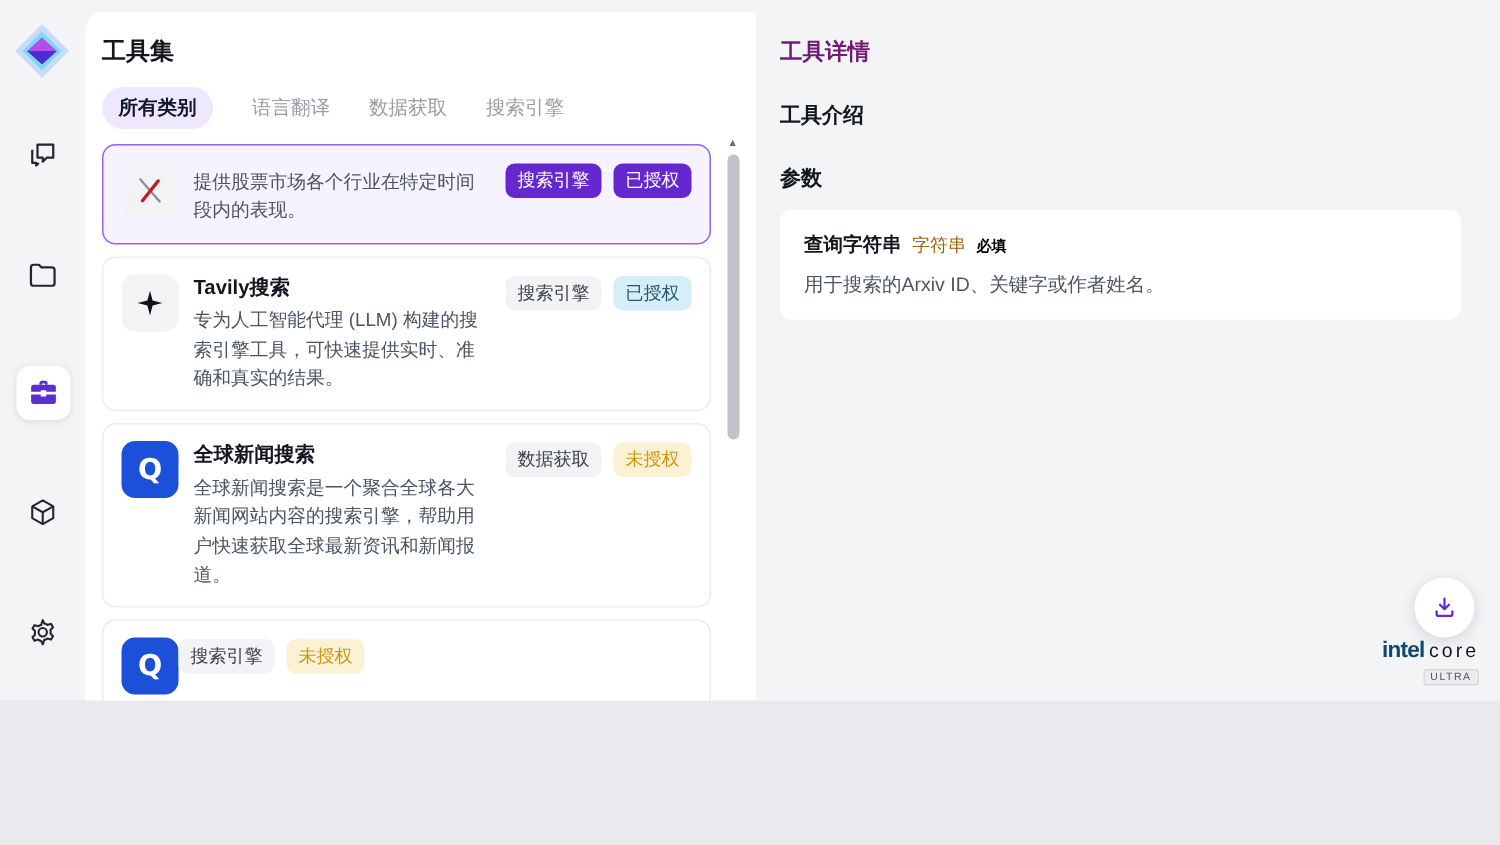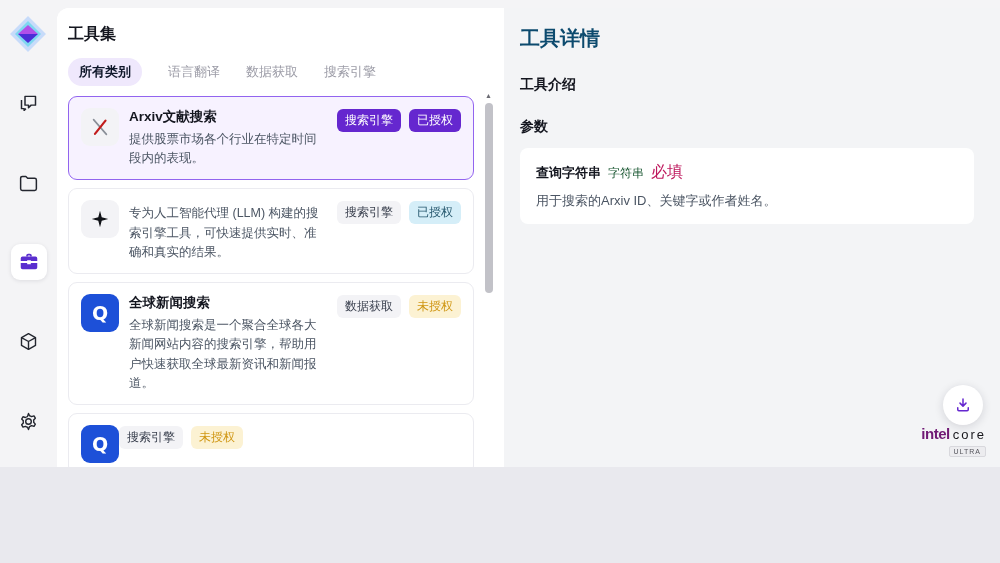--- a/index.html
+++ b/index.html
@@ -45,36 +45,36 @@
   .badge.cyan  { background:#d5eef8; color:#26586e; }
   .badge.amber { background:#fcf2d3; color:#cf9613; }
 
   
   .sb-up, .sb-down { position:absolute; right:11px; width:9px; text-align:center; font-size:7px; color:#6b6b73; }
   .sb-up { top:84px; } .sb-down { top:536px; }
   .sb-thumb { position:absolute; right:11px; top:95px; width:8px; height:190px; background:#c2c2c8; border-radius:4px; cursor:pointer; }
 
   
   .det-sec { position:absolute; left:447px; top:0; width:496px; height:544px; background:#f3f4f6; padding:17px 26px 0 16px; }
-  .det-title { font-size:20px; font-weight:bold; color:#0c4a6e; }
+  .det-title { font-size:15px; font-weight:bold; color:#701a75; }
   .det-sub { margin-top:24px; font-size:14px; font-weight:bold; color:#14161f; }
   .det-box { margin-top:12px; background:#fff; border-radius:8px; padding:12px 16px; font-size:13px; color:#374151; line-height:1.5; }
   .param-box { margin-top:12px; background:#fff; border-radius:8px; padding:14px 16px; }
   .param-line1 { display:flex; align-items:baseline; gap:7px; }
   .param-name { font-size:13px; font-weight:bold; color:#14161f; }
-  .param-type { font-size:12px; color:#14532d; }
-  .param-req  { font-size:16px; color:#be185d; }
+  .param-type { font-size:12px; color:#a16207; }
+  .param-req  { font-size:10px; color:#000000;font-weight:bold; }
   .param-desc { margin-top:9px; font-size:13px; color:#4b5563; }
 
   
   .dl-btn { position:absolute; right:17px; bottom:42px; width:40px; height:40px; border-radius:50%;
             background:#ffffff; box-shadow:0 2px 10px rgba(20,20,40,.14); display:flex; align-items:center; justify-content:center; cursor:pointer; }
   .intel { position:absolute; right:14px; bottom:10px; text-align:right; line-height:1; }
   .intel-row { display:flex; align-items:baseline; gap:3px; }
-  .intel-word { font-size:15px; font-weight:bold; color:#701a75; letter-spacing:-0.5px; }
+  .intel-word { font-size:15px; font-weight:bold; color:#0c4a6e; letter-spacing:-0.5px; }
   .intel-core { font-size:13px; color:#17171c; letter-spacing:2px; font-weight:normal; }
   .intel-tier { display:inline-block; margin-top:2px; font-size:7px; color:#55555c; background:#ececef;
                 border:1px solid #d8d8dd; border-radius:2px; padding:1px 4px; letter-spacing:1px; text-transform:uppercase; }
 </style>
 </head>
 <body>
 
 <div class="screen">
 
   <div class="rail">
@@ -154,36 +154,36 @@
       <div class="cards">
 
         <div class="card selected">
           <div class="tool-ico">
             <svg width="22" height="22" viewBox="0 0 24 24" fill="none" stroke-linecap="round">
               <path d="M5 4 L19 20" stroke="#8a8f98" stroke-width="1.8"></path>
               <path d="M18 5 L6.5 19.5" stroke="#c21d1d" stroke-width="2.4"></path>
             </svg>
           </div>
           <div class="card-mid">
-            <div class="card-title">Arxiv文献搜索</div>
             <div class="card-desc">提供股票市场各个行业在特定时间段内的表现。</div>
           </div>
           <div class="badges">
             <span class="badge solid">搜索引擎</span>
             <span class="badge solid">已授权</span>
           </div>
         </div>
 
         <div class="card">
           <div class="tool-ico">
             <svg width="22" height="22" viewBox="0 0 24 24" fill="#111318">
               <path d="M12 3 L13.9 10.1 L21 12 L13.9 13.9 L12 21 L10.1 13.9 L3 12 L10.1 10.1 Z"></path>
             </svg>
           </div>
           <div class="card-mid">
+            <div class="card-title">Tavily搜索</div>
             <div class="card-desc">专为人工智能代理 (LLM) 构建的搜索引擎工具，可快速提供实时、准确和真实的结果。</div>
           </div>
           <div class="badges">
             <span class="badge gray">搜索引擎</span>
             <span class="badge cyan">已授权</span>
           </div>
         </div>
 
         <div class="card">
           <div class="tool-ico blue">

